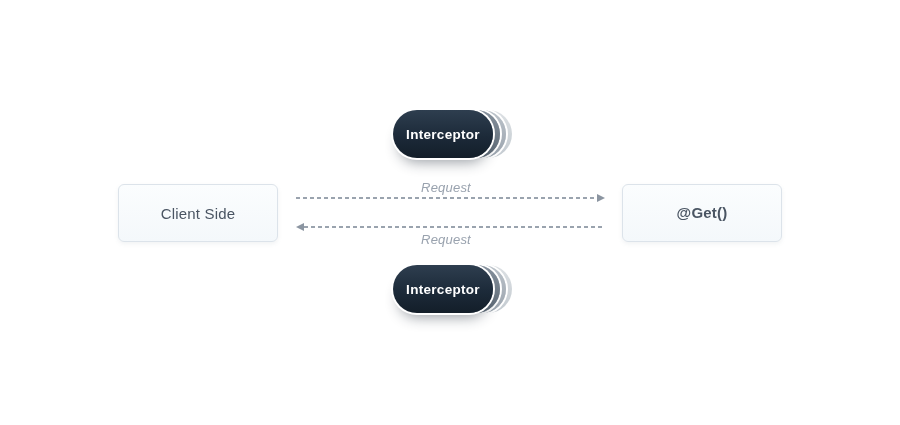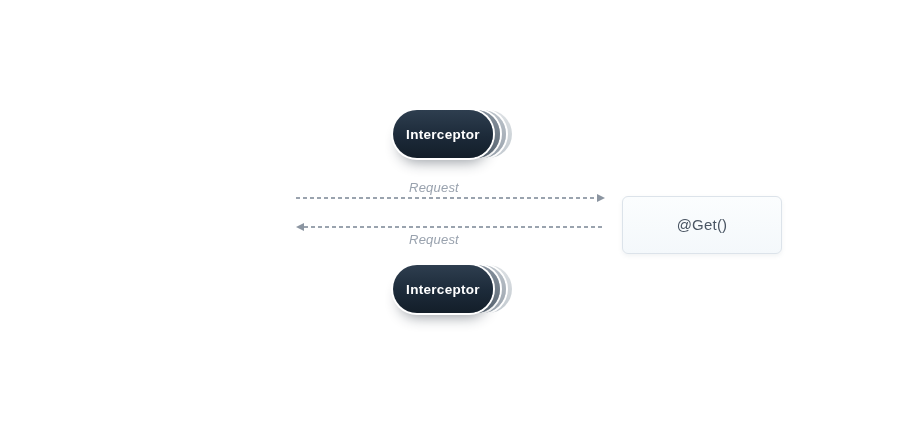--- a/index.html
+++ b/index.html
@@ -18,21 +18,21 @@
     background: linear-gradient(180deg, #fbfdfe 0%, #f4f8fb 100%);
     border: 1px solid #dce3ea;
     border-radius: 6px;
     box-shadow: 0 2px 4px rgba(120,135,150,0.10);
     display: flex; align-items: center; justify-content: center;
     color: #4a5563;
     font-size: 15px;
     letter-spacing: 0.2px;
   }
   .box-client { left: 118px; top: 184px; }
-  .box-route  { left: 622px; top: 196px; }
+  .box-route  { left: 622px; top: 184px; font-weight: bold; }
   .box-route .lines { text-align: left; line-height: 20px; }
 
   
   .pill-stack { position: absolute; width: 120px; height: 48px; }
   .stack-top    { left: 393px; top: 110px; }
   .stack-bottom { left: 393px; top: 265px; }
   .pill-layer {
     position: absolute; top: 0;
     width: 100px; height: 48px;
     border-radius: 24px;
@@ -70,21 +70,21 @@
   .line-request  { left: 296px; top: 197px; width: 301px; }
   .line-response { left: 304px; top: 226px; width: 300px; }
   .arrow-head {
     position: absolute; width: 0; height: 0;
     border-top: 4px solid transparent;
     border-bottom: 4px solid transparent;
   }
   .head-right { left: 597px; top: 194px; border-left: 8px solid #8b95a1; }
   .head-left  { left: 296px; top: 223px; border-right: 8px solid #8b95a1; }
   .arrow-label {
-    position: absolute; left: 280px; width: 308px;
+    position: absolute; left: 292px; width: 308px;
     text-align: center;
     font-style: italic; font-size: 13px; color: #99a2ae;
     letter-spacing: 0.2px;
   }
   .label-request  { top: 180px; }
   .label-response { top: 232px; }
 </style>
 </head>
 <body>
 
@@ -92,20 +92,23 @@
 
   <div class="pill-stack stack-top">
     <div class="pill-layer layer-outer"></div>
     <div class="pill-layer layer-middle"></div>
     <div class="pill-layer layer-inner"></div>
     <div class="pill-layer pill-front">
       <span>Interceptor</span>
     </div>
   </div>
 
+  <div class="node-box box-client">
+    <span>Client Side</span>
+  </div>
 
   <div class="node-box box-route">
     <div class="lines">
       <div>@Get()</div>
     </div>
   </div>
 
   <div class="arrow-label label-request">Request</div>
   <div class="arrow-line line-request"></div>
   <div class="arrow-head head-right"></div>

